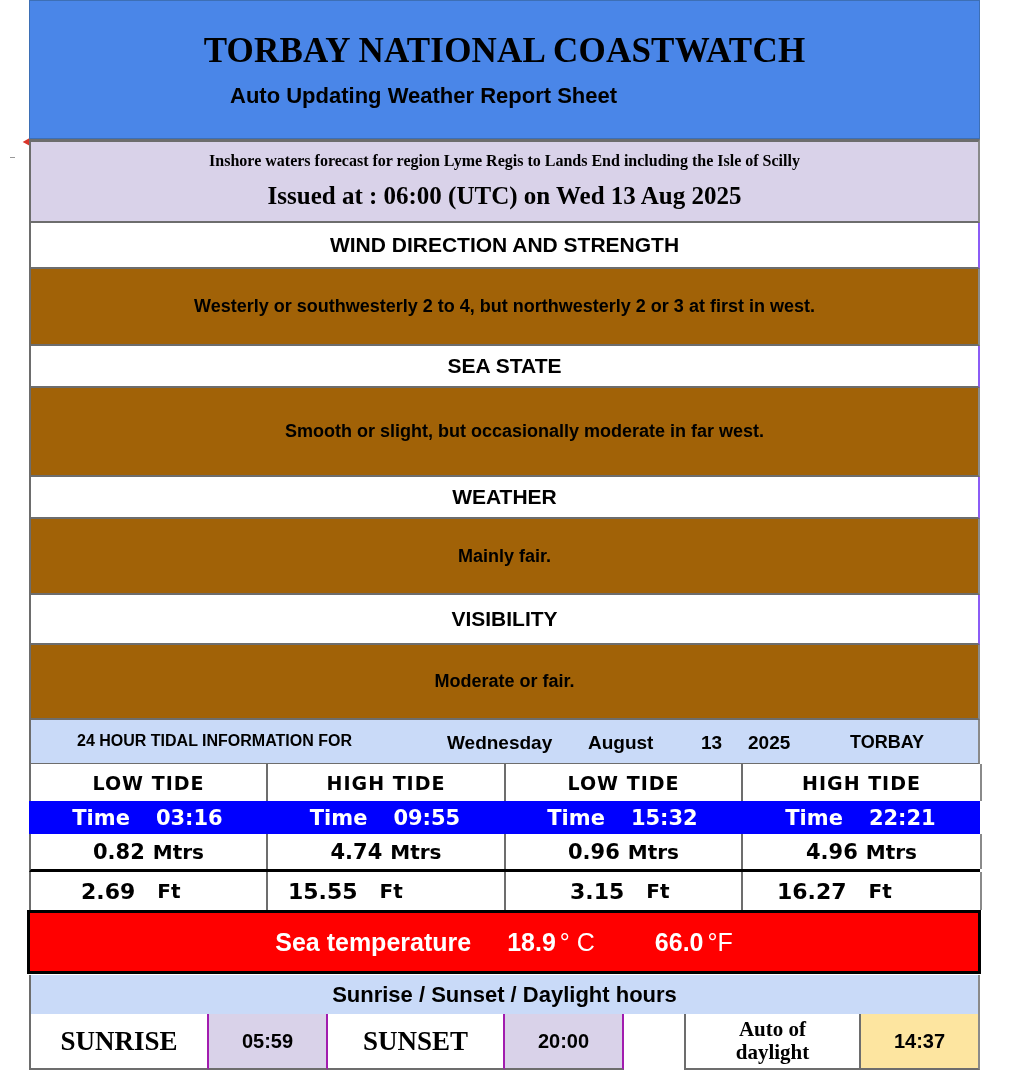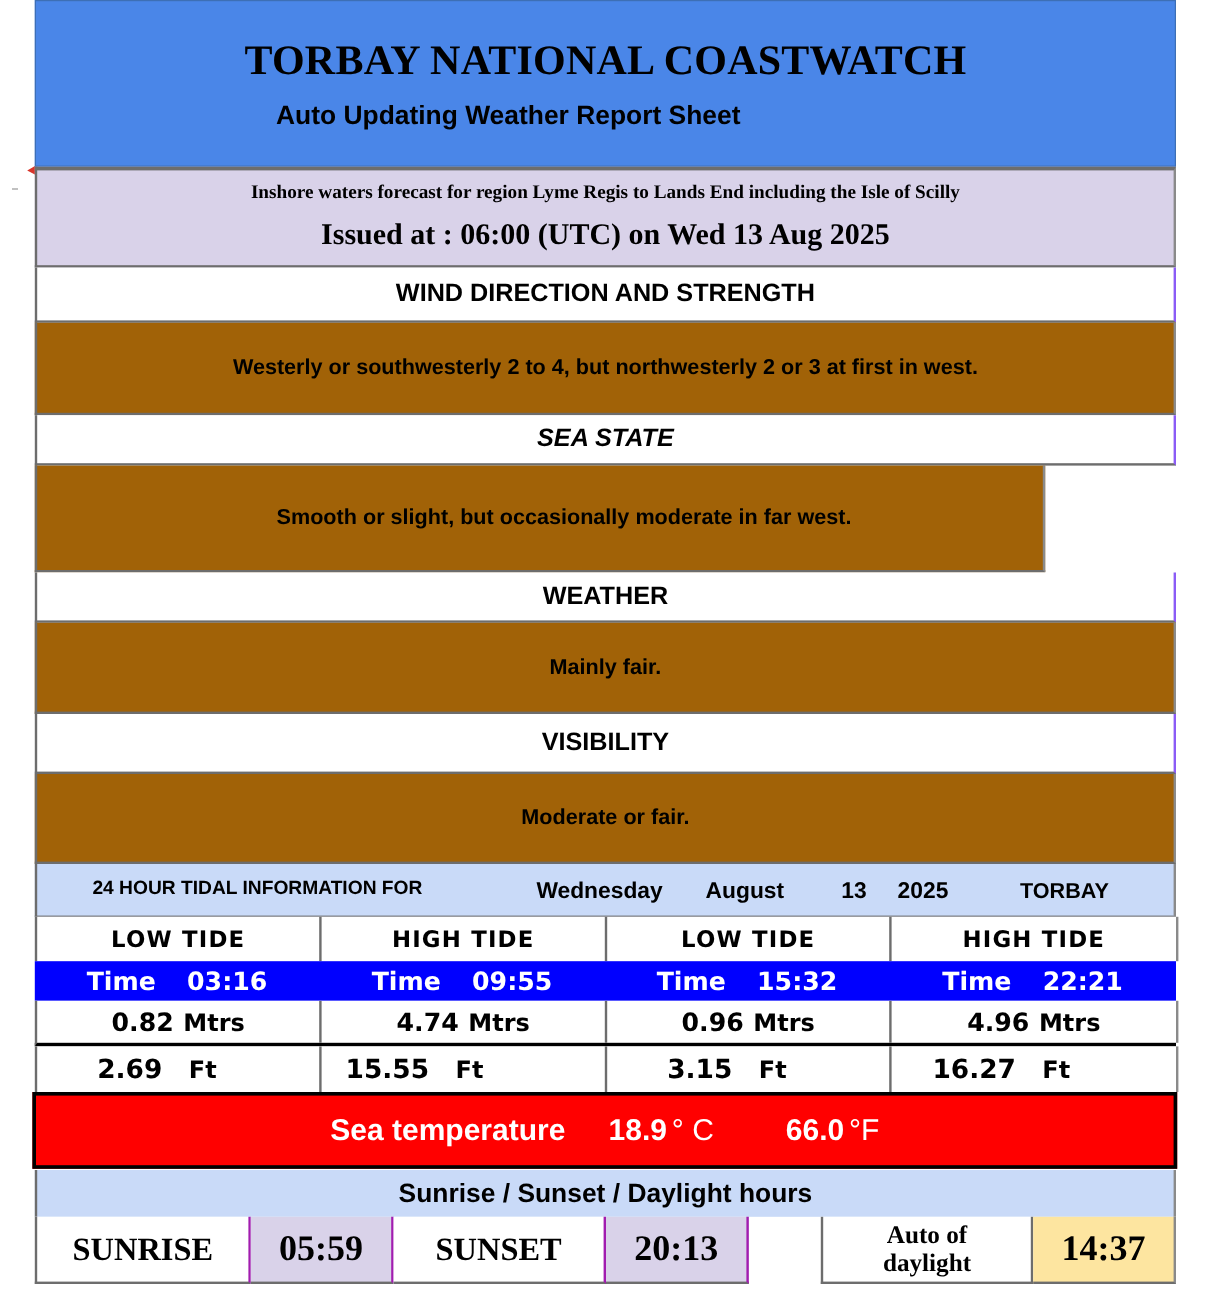--- a/index.html
+++ b/index.html
@@ -23,33 +23,33 @@
   .tide-cell:last-child { border-right:2px solid #8a8a8a; }
   .r-label { top:764px; height:37px; background:#fff; border-left:2px solid #6d6d6d; }
   .r-label .tide-cell { justify-content:center; font-size:19px; letter-spacing:1px; }
   .r-time { top:801px; height:33px; background:#0000ff; color:#fff; }
   .r-time .tide-cell { border-right:none; justify-content:center; font-size:21px; }
   .r-m { top:834px; height:38px; background:#fff; border-left:2px solid #6d6d6d; border-bottom:3px solid #000; }
   .r-m .tide-cell { justify-content:center; font-size:21px; }
   .r-ft { top:872px; height:38px; background:#fff; border-left:2px solid #6d6d6d; }
   .r-ft .tide-cell { padding-left:50px; font-size:22px; }
   .r-ft .tide-cell:nth-child(2){ padding-left:20px; }
-  .r-ft .tide-cell:nth-child(3){ padding-left:50px; }
+  .r-ft .tide-cell:nth-child(3){ padding-left:64px; }
   .r-ft .tide-cell:nth-child(4){ padding-left:34px; }
   .unit { margin-left:8px; font-size:20px; }
   .unit-ft { margin-left:22px; font-size:20px; }
   .sea-temp { left:-2px; top:910px; width:954px; height:64px; background:#ff0000; border:3px solid #000; color:#fff; font-size:25px; }
   .sea-temp .lbl { font-weight:bold; }
   .sea-temp .val { font-weight:bold; margin-left:36px; }
   .sea-temp .unitc { font-weight:normal; margin-left:4px; }
   .sea-temp .valf { font-weight:bold; margin-left:60px; }
   .sun-head { left:0; top:975px; width:951px; height:39px; background:#c9daf8; border-left:2px solid #6d6d6d; border-right:2px solid #8a8a8a; font-weight:bold; font-size:22px; }
   .sun-cell { top:1014px; height:56px; border-right:2px solid #a21caf; border-bottom:2px solid #6d6d6d; }
   .serif-big { font-family:"Liberation Serif", serif; font-weight:bold; font-size:27px; }
-  .mono-big { font-family:Liberation Serif, serif; font-weight:bold; font-size:30px; }
+  .mono-big { font-family:Liberation Sans, sans-serif; font-weight:bold; font-size:20px; }
   .artifact { position:absolute; left:24px; top:139px; width:0; height:0; border-left:5px solid transparent; border-right:5px solid transparent; border-top:8px solid #d9352a; transform:rotate(-30deg); }
   .dash { position:absolute; left:10px; top:157px; width:5px; height:1px; background:#999; }
 </style>
 </head>
 <body>
 
 <div class="artifact"></div>
 <div class="dash"></div>
 
 <div class="sheet">
@@ -64,24 +64,24 @@
     <div class="region-line2">Issued at : 06:00 (UTC) on Wed 13 Aug 2025</div>
   </div>
 
   <div class="abs sec-head center" style="left:0;top:223px;width:951px;height:46px;">
     <span>WIND DIRECTION AND STRENGTH</span>
   </div>
   <div class="abs sec-body center" style="left:0;top:269px;width:951px;height:77px;">
     <span>Westerly or southwesterly 2 to 4, but northwesterly 2 or 3 at first in west.</span>
   </div>
 
-  <div class="abs sec-head center" style="left:0;top:346px;width:951px;height:42px;font-style:italic;">
+  <div class="abs sec-head center" style="left:0;top:346px;width:951px;height:42px;">
     <span>SEA STATE</span>
   </div>
-  <div class="abs sec-body center" style="left:0;top:388px;width:842px;height:89px;padding-left:40px;">
+  <div class="abs sec-body center" style="left:0;top:388px;width:951px;height:89px;padding-left:40px;">
     <span>Smooth or slight, but occasionally moderate in far west.</span>
   </div>
 
   <div class="abs sec-head center" style="left:0;top:477px;width:951px;height:42px;">
     <span>WEATHER</span>
   </div>
   <div class="abs sec-body center" style="left:0;top:519px;width:951px;height:76px;">
     <span>Mainly fair.</span>
   </div>
 
@@ -180,21 +180,21 @@
   <div class="abs sun-cell center serif-big" style="left:0;width:180px;background:#fff;border-left:2px solid #6d6d6d;">
     <span>SUNRISE</span>
   </div>
   <div class="abs sun-cell center mono-big" style="left:180px;width:119px;background:#d9d2e9;">
     <span>05:59</span>
   </div>
   <div class="abs sun-cell center serif-big" style="left:299px;width:177px;background:#fff;">
     <span>SUNSET</span>
   </div>
   <div class="abs sun-cell center mono-big" style="left:476px;width:119px;background:#d9d2e9;">
-    <span>20:13</span>
+    <span>20:00</span>
   </div>
   <div class="abs center" style="left:655px;top:1014px;width:177px;height:56px;background:#fff;border-left:2px solid #6d6d6d;border-right:2px solid #6d6d6d;border-bottom:2px solid #6d6d6d;flex-direction:column;font-family:'Liberation Serif',serif;font-weight:bold;font-size:21px;line-height:23px;">
     <span>Auto of</span>
     <span>daylight</span>
   </div>
   <div class="abs center mono-big" style="left:832px;top:1014px;width:119px;height:56px;background:#fde5a0;border-right:2px solid #8a8a8a;border-bottom:2px solid #6d6d6d;">
     <span>14:37</span>
   </div>
 
 </div>

